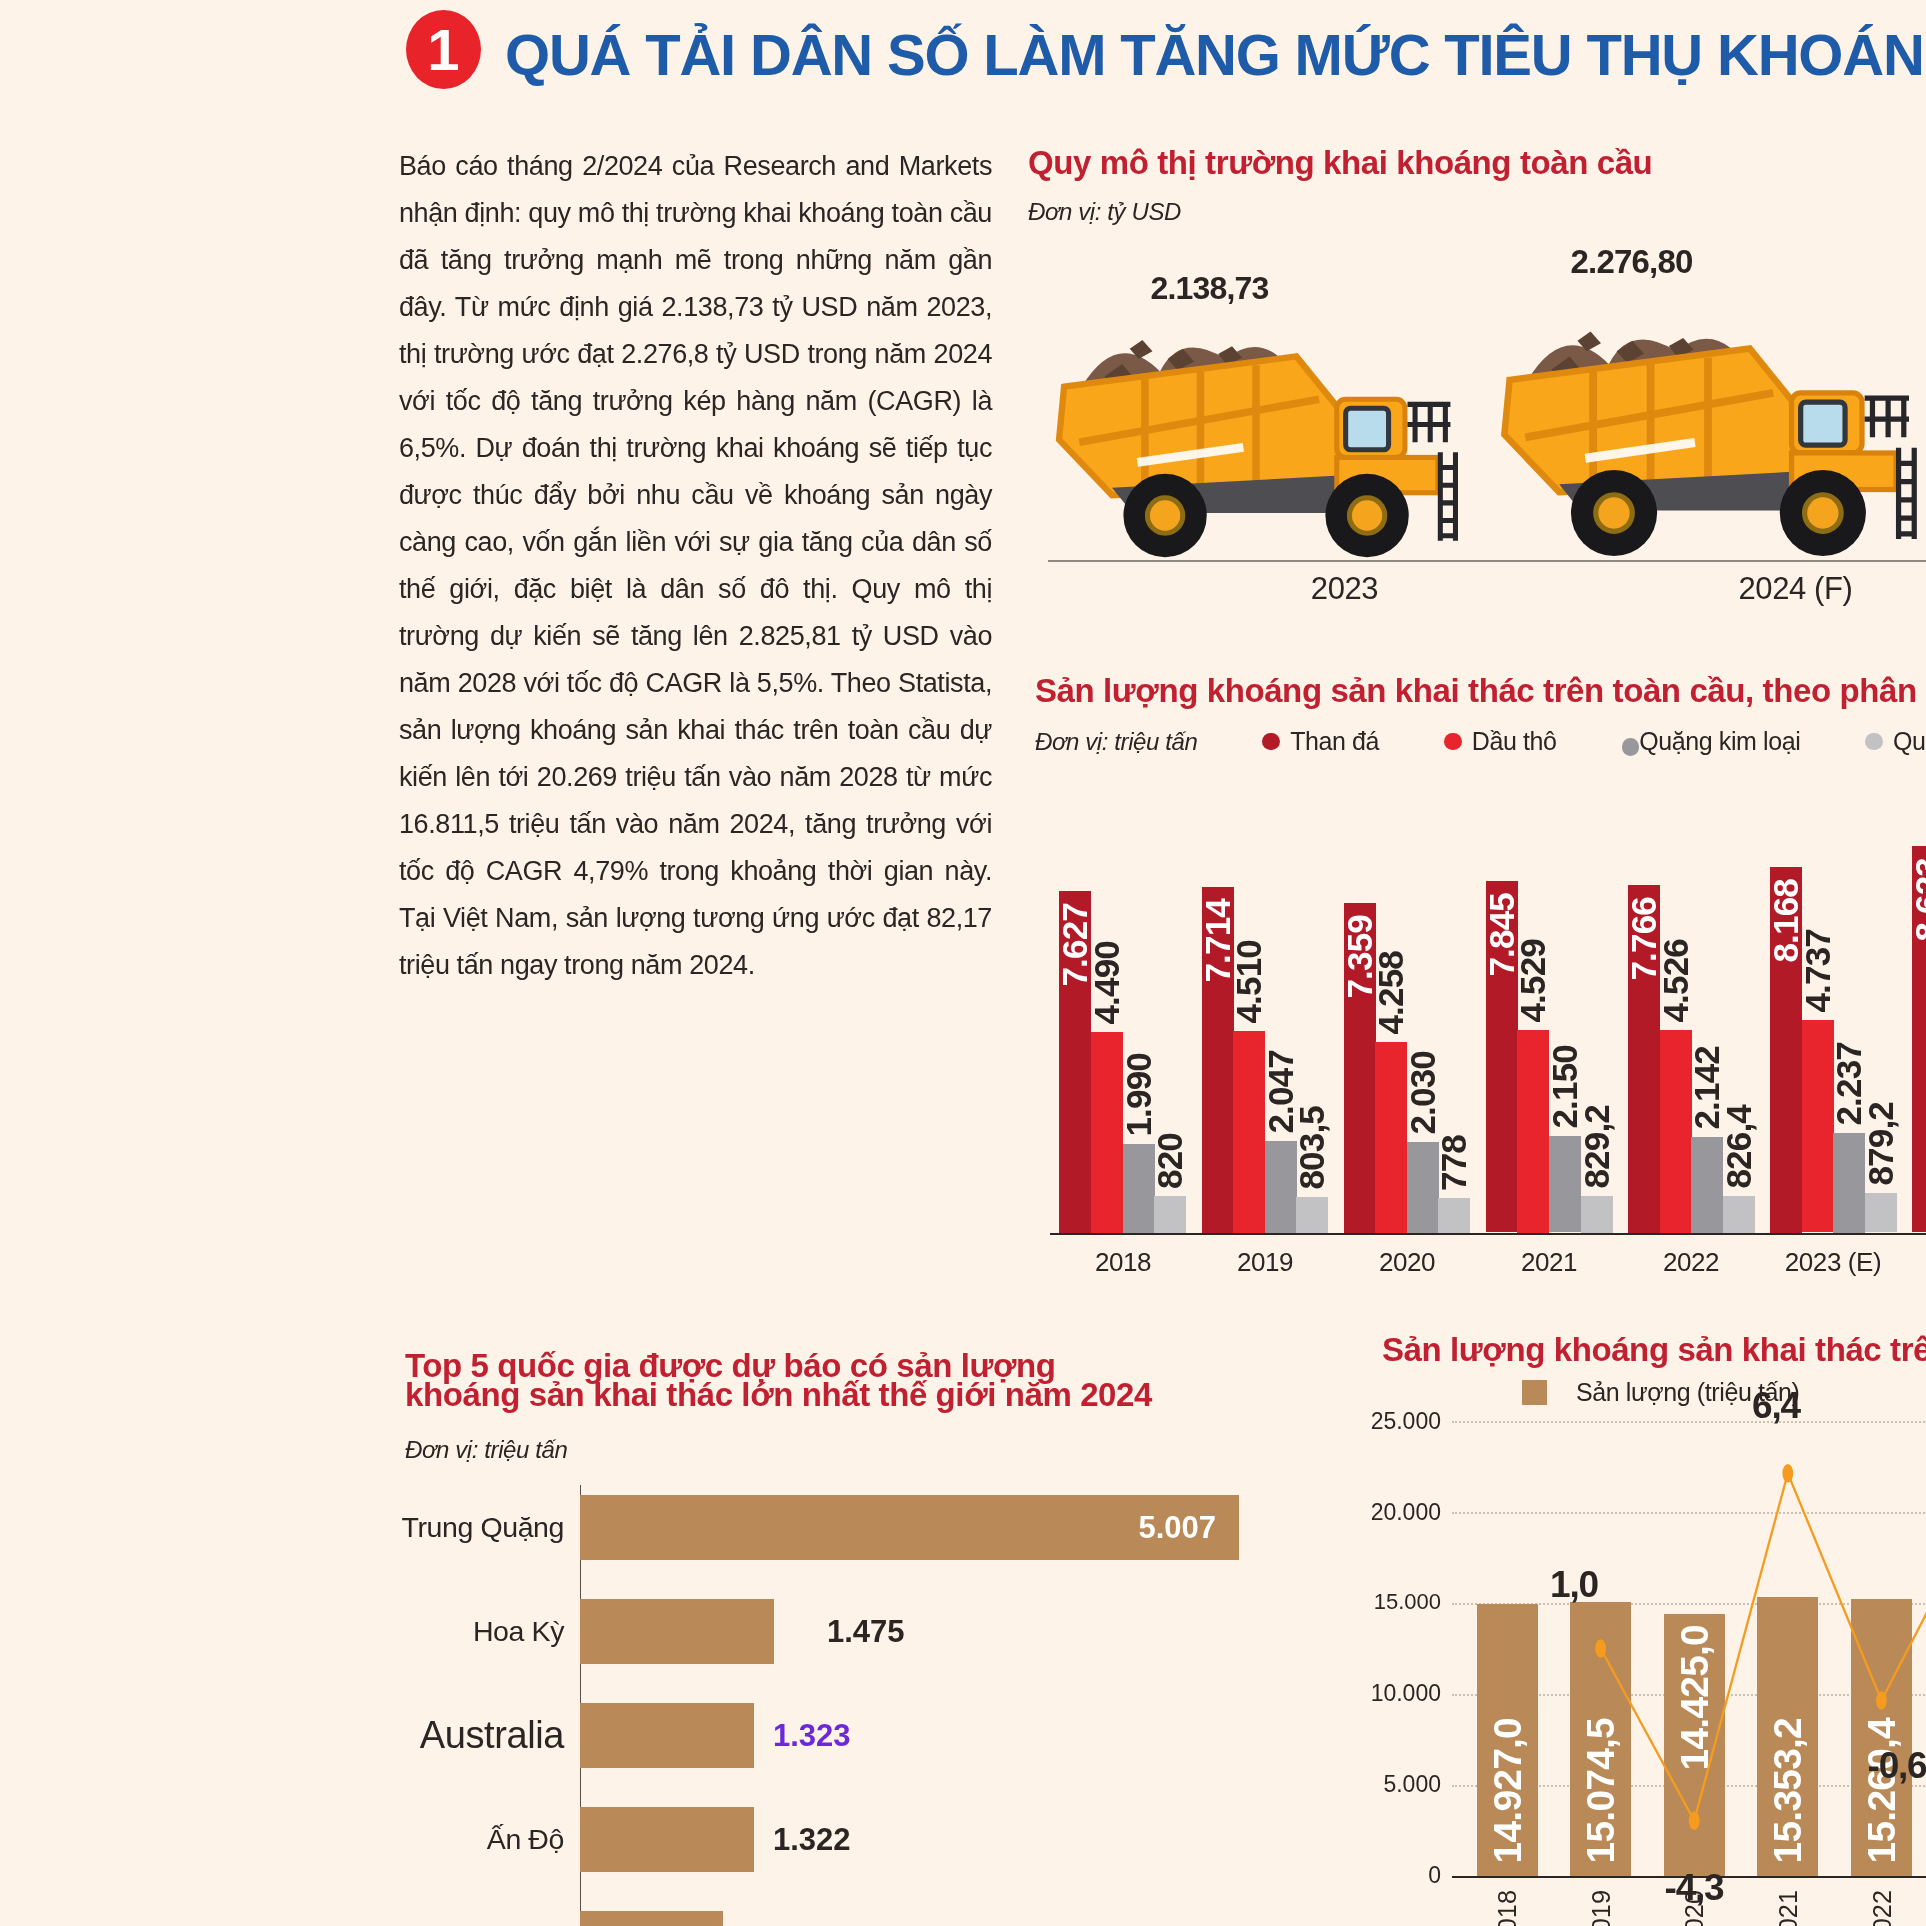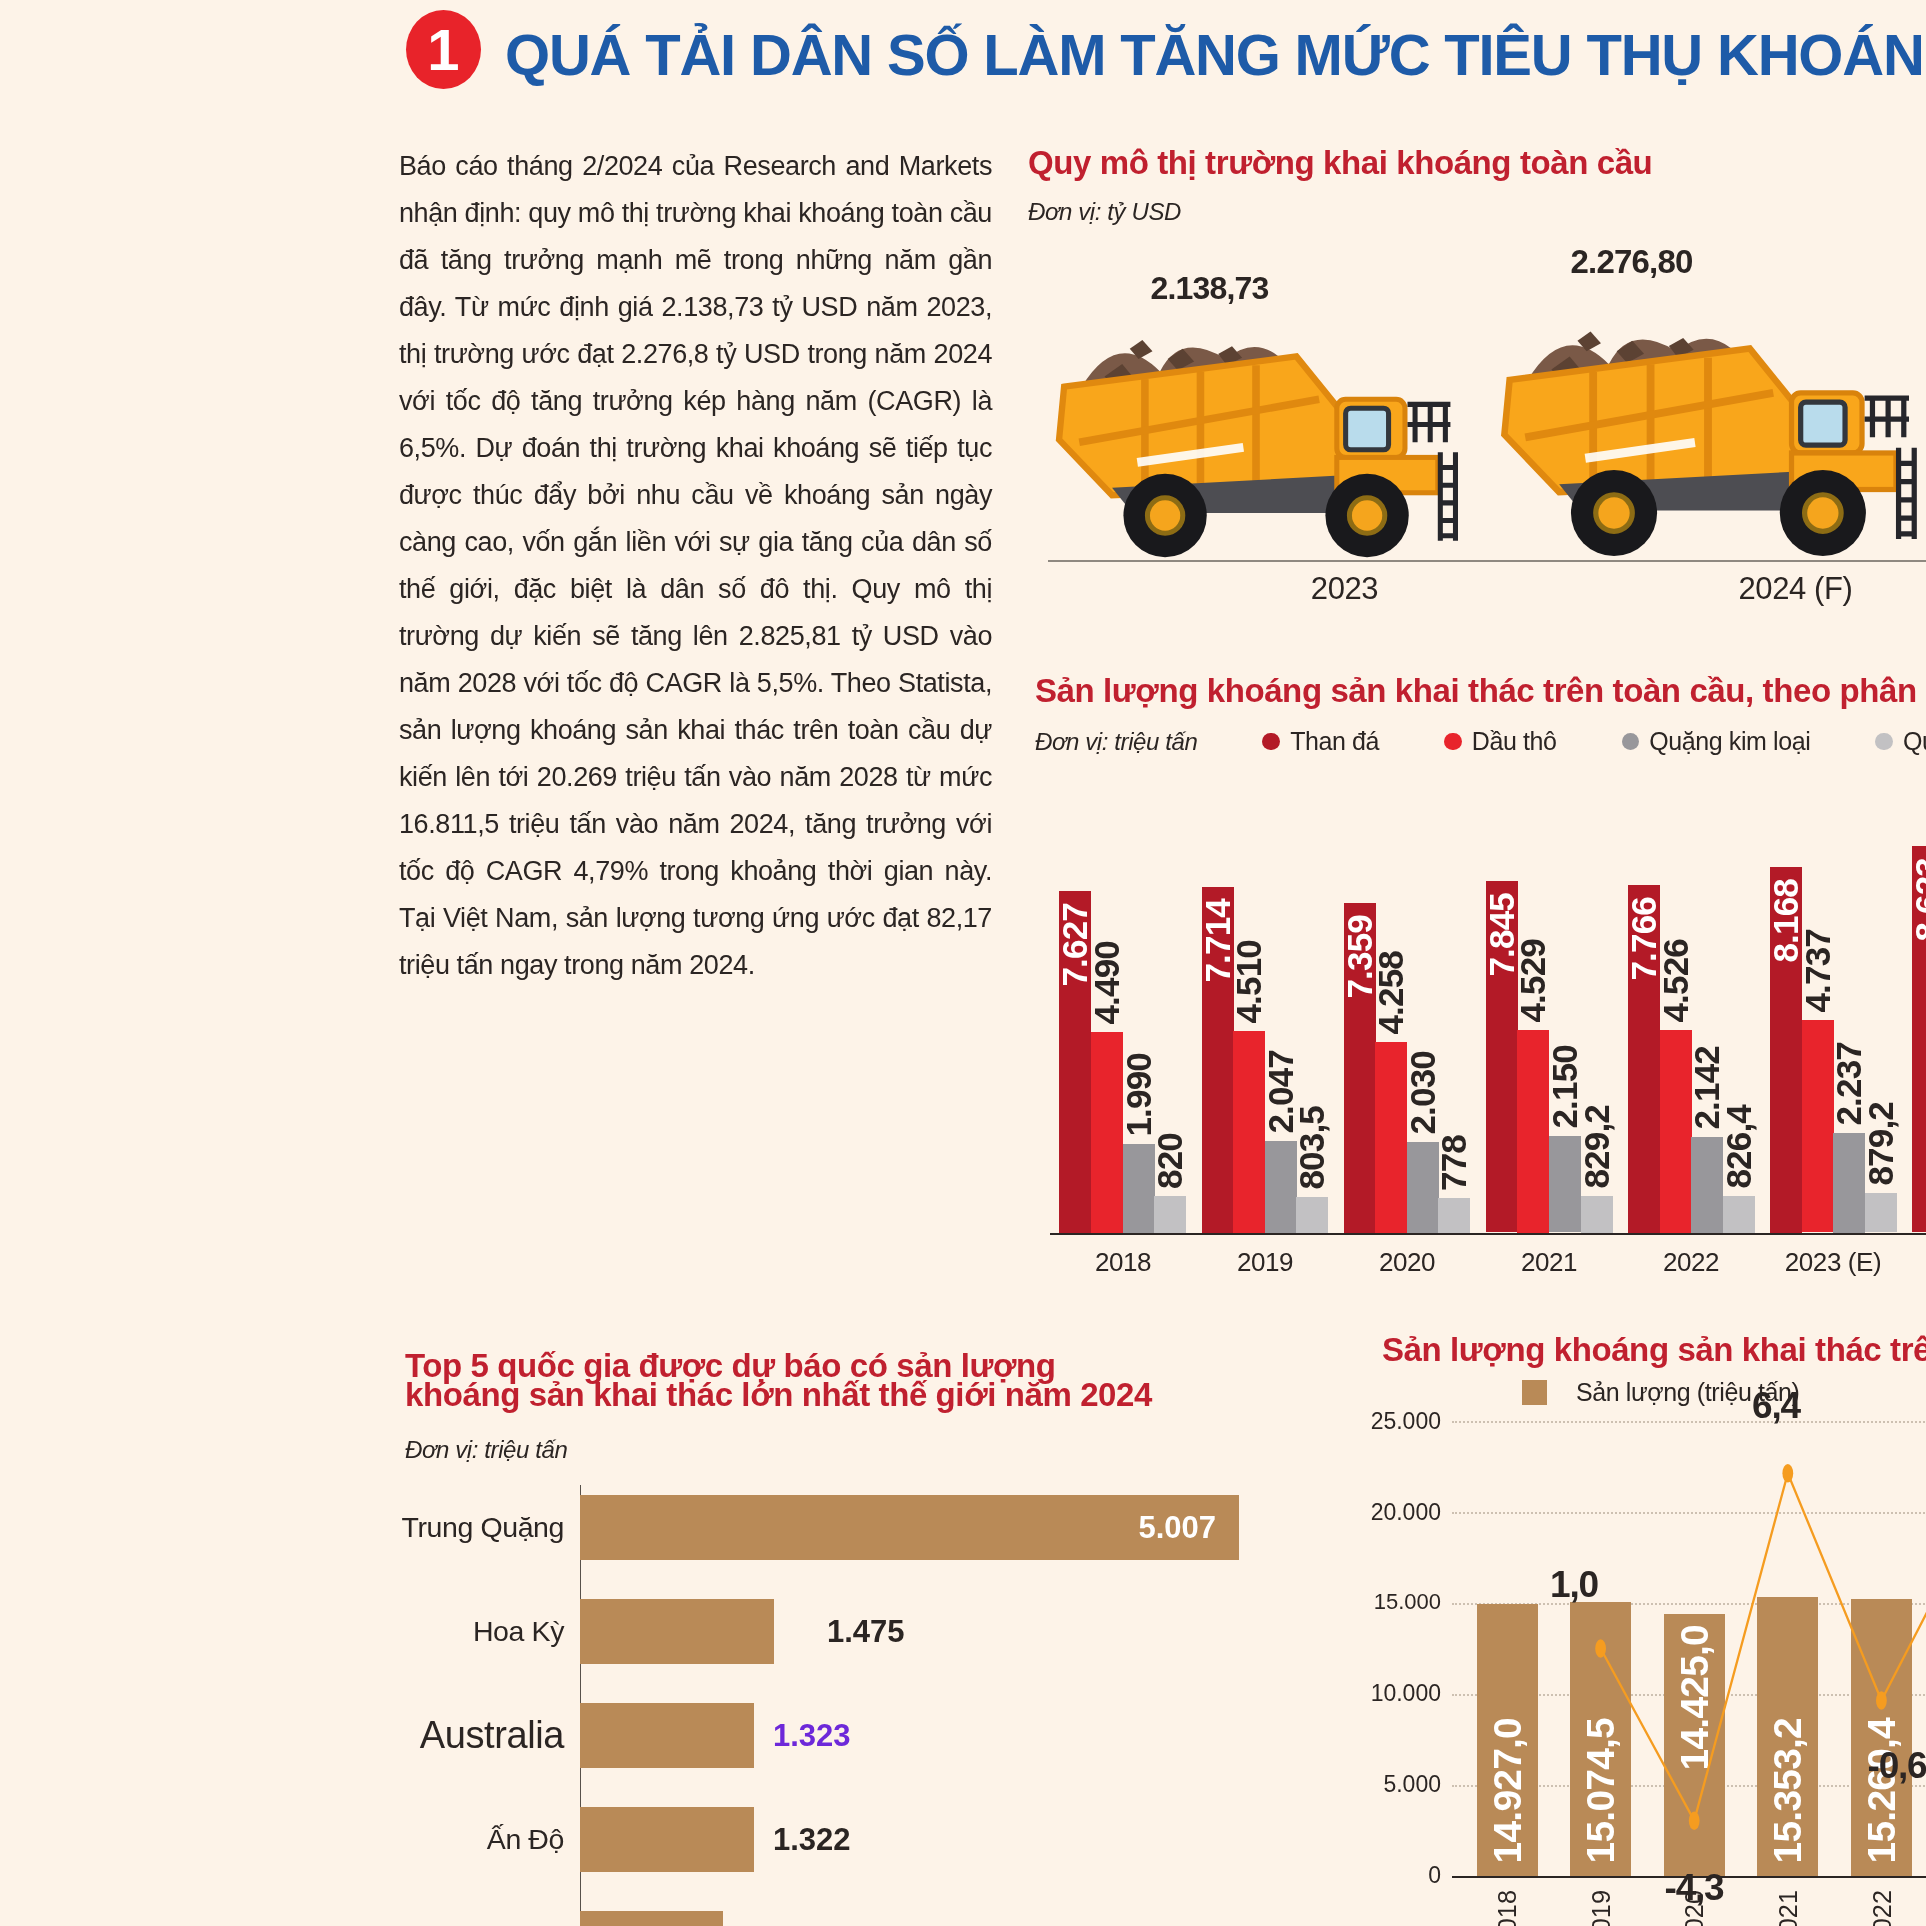--- a/index.html
+++ b/index.html
@@ -91,21 +91,21 @@
     <div id="seg-legend" style="position:absolute;left:1035px;top:727px;display:flex;align-items:center;gap:65px;">
       <div class="unit" style="position:static;">Đơn vị: triệu tấn</div>
     <div style="display: flex; align-items: center; gap: 10px;">
           <div style="width: 17.7px; height: 17.7px; border-radius: 50%; background: rgb(179, 26, 39);"></div>
           <div style="font-size: 25px; letter-spacing: -0.4px;">Than đá</div>
         </div>
         <div style="display: flex; align-items: center; gap: 10px;">
           <div style="width: 17.7px; height: 17.7px; border-radius: 50%; background: rgb(232, 36, 44);"></div>
           <div style="font-size: 25px; letter-spacing: -0.4px;">Dầu thô</div>
         </div>
-        <div style="display: flex; align-items: center; gap: 10px;">
+        <div style="display: flex; align-items: flex-end; ">
           <div style="width: 17.7px; height: 17.7px; border-radius: 50%; background: rgb(152, 151, 155);"></div>
           <div style="font-size: 25px; letter-spacing: -0.4px;">Quặng kim loại</div>
         </div>
         <div style="display: flex; align-items: center; gap: 10px;">
           <div style="width: 17.7px; height: 17.7px; border-radius: 50%; background: rgb(194, 193, 195);"></div>
           <div style="font-size: 25px; letter-spacing: -0.4px;">Quặng phi kim loại</div>
         </div>
       </div>
     <div id="seg-plot">
         <div style="position: absolute; left: 1059px; top: 891px; width: 32px; height: 342px; background: rgb(179, 26, 39);"></div>

